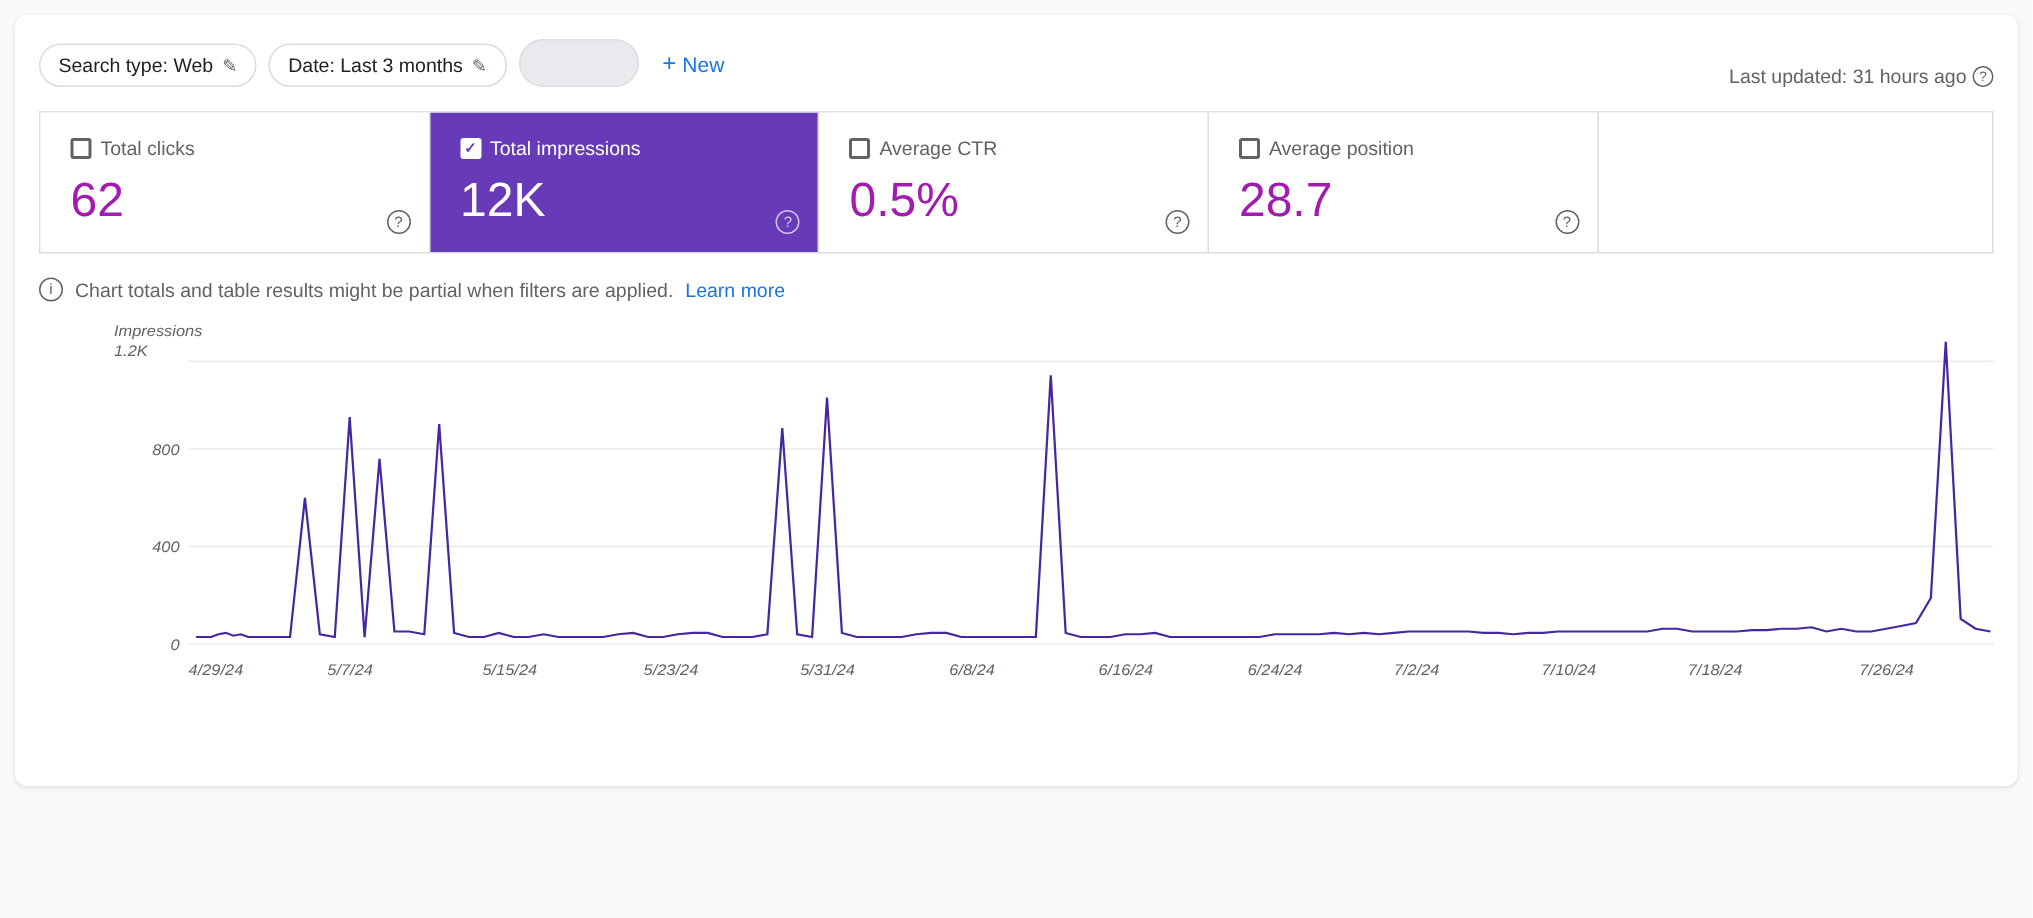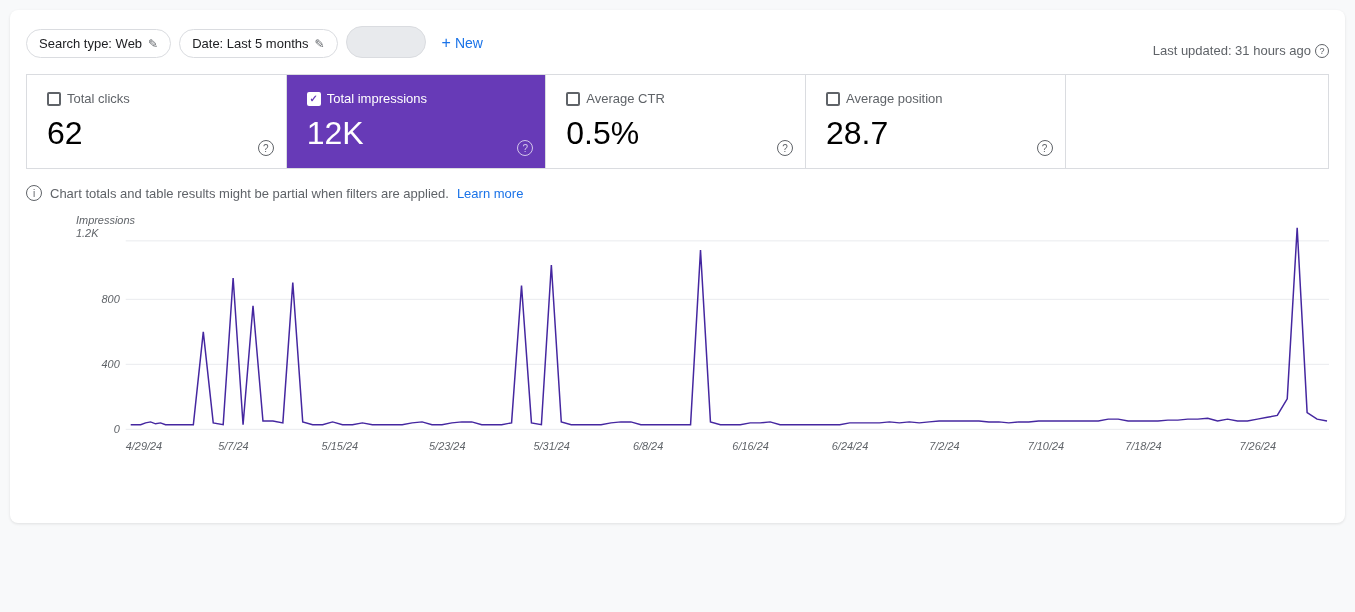--- a/index.html
+++ b/index.html
@@ -124,21 +124,21 @@
       font-weight: bold;
     }
     .metric-label {
       font-size: 13px;
       color: #5f6368;
     }
     .active .metric-label { color: rgba(255,255,255,0.9); }
     .metric-value {
       font-size: 32px;
       font-weight: 400;
-      color: #000000;
+      color: #a21caf;
       line-height: 1.2;
     }
     .active .metric-value { color: #fff; }
     .help-icon {
       position: absolute;
       bottom: 12px;
       right: 12px;
       width: 16px;
       height: 16px;
       border: 1.5px solid #5f6368;
@@ -216,21 +216,21 @@
 <body>
 
 <div class="container">
 
   <div class="filter-bar">
     <div class="filter-chip">
       <span>Search type: Web</span>
       <span class="edit-icon">✎</span>
     </div>
     <div class="filter-chip">
-      <span>Date: Last 5 months</span>
+      <span>Date: Last 3 months</span>
       <span class="edit-icon">✎</span>
     </div>
     <div class="filter-chip-empty"></div>
     <button class="new-button">
       <span style="font-size:16px;">+</span>
       <span>New</span>
     </button>
     <div class="last-updated">
       <span>Last updated: 31 hours ago</span>
       <span style="width:14px;height:14px;border:1.5px solid #5f6368;border-radius:50%;display:inline-flex;align-items:center;justify-content:center;font-size:9px;color:#5f6368;">?</span>

